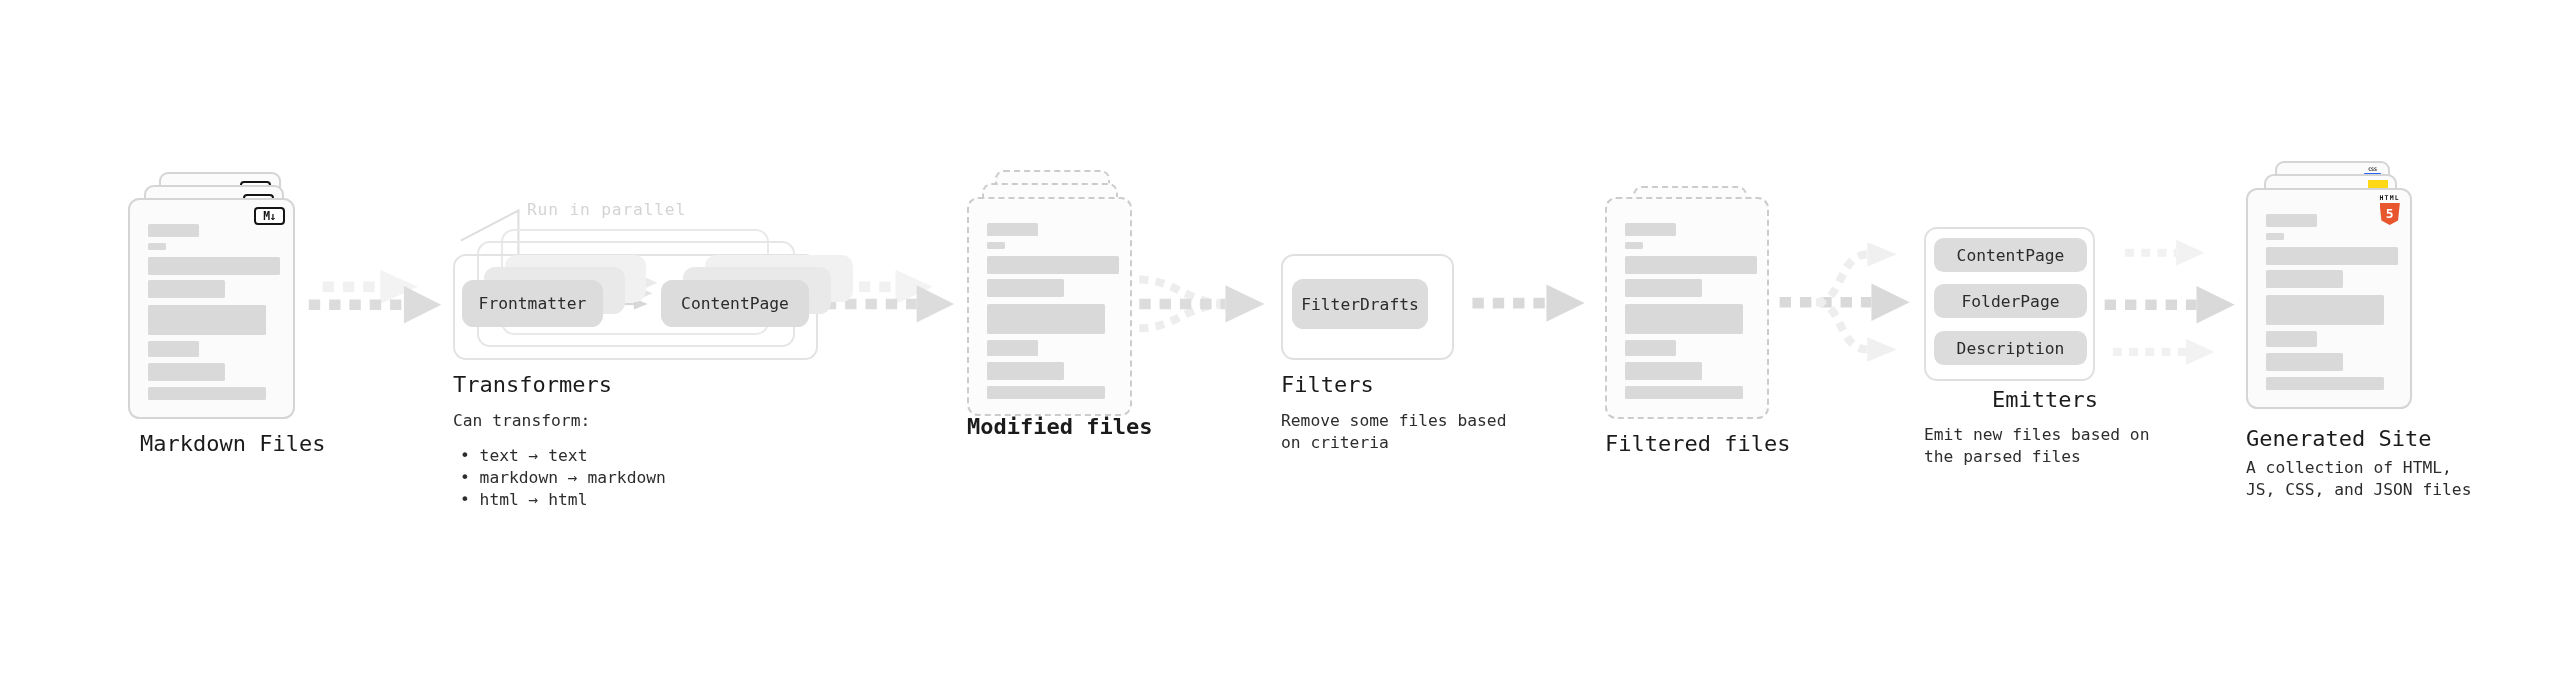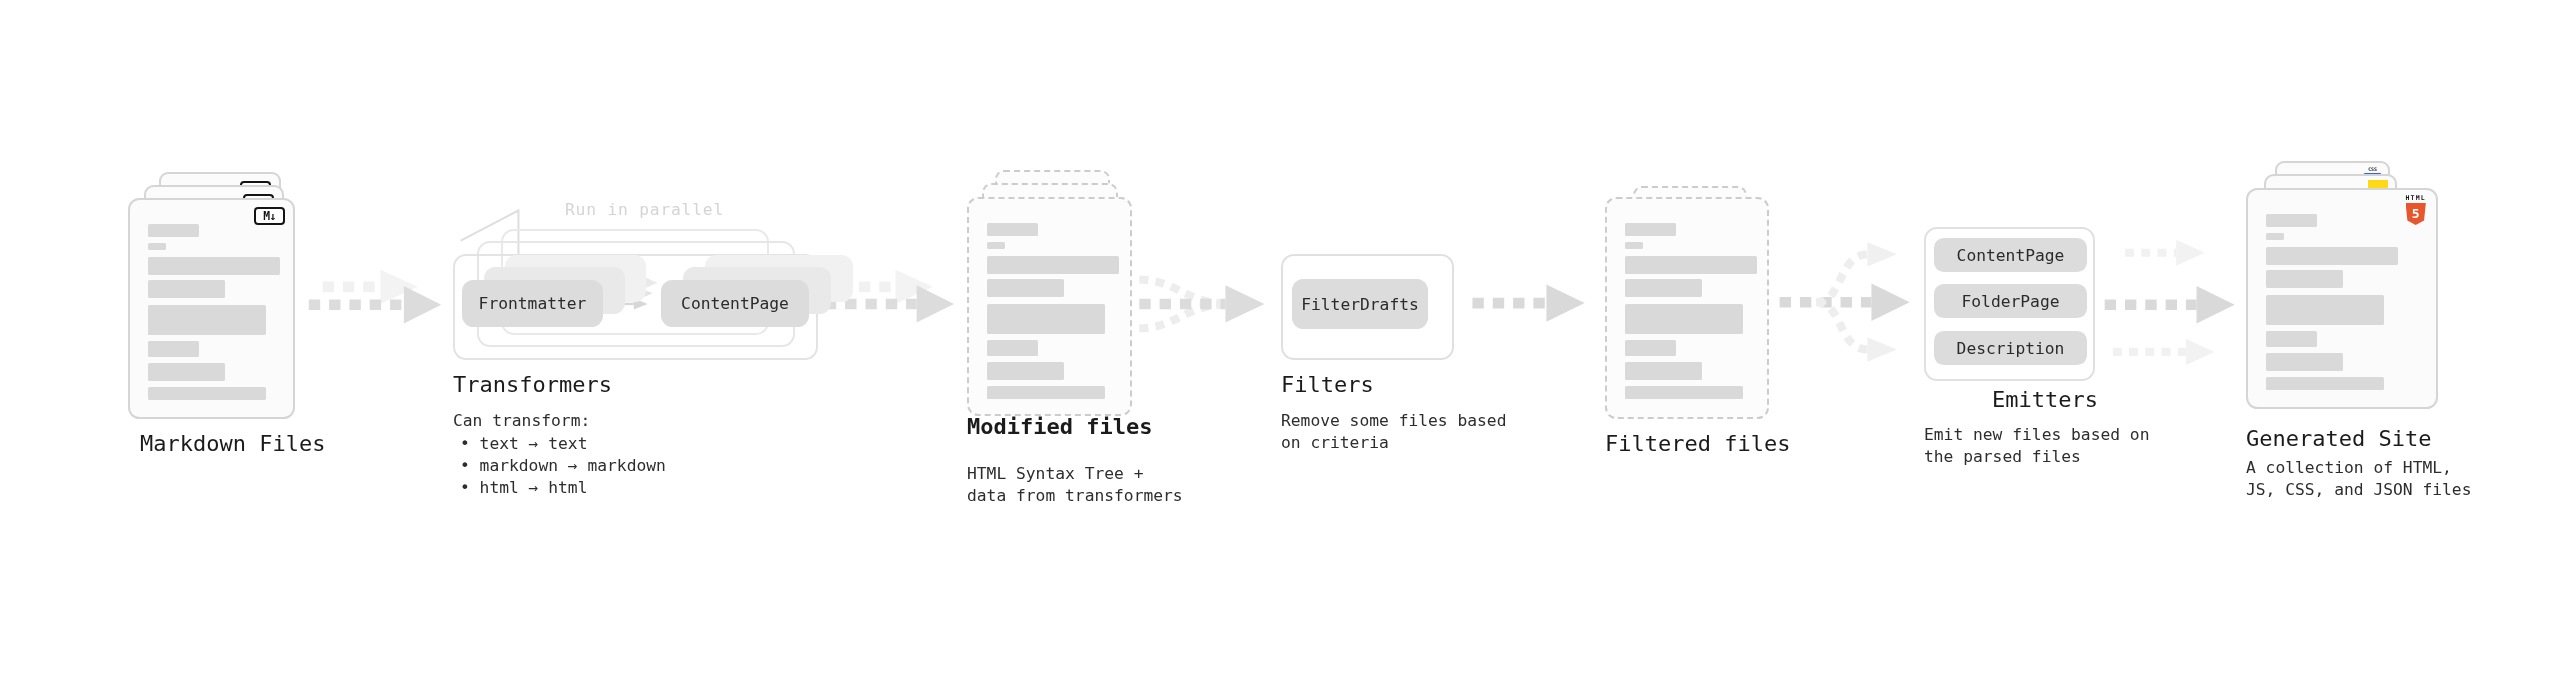--- a/index.html
+++ b/index.html
@@ -1,20 +1,20 @@
 <!DOCTYPE html>
 <html style="font-size:13px"><head>
 <meta charset="utf-8">
 <style>
   html,body{margin:0;padding:0;background:#ffffff;}
   .canvas{
     position:relative;width:2576px;height:681px;background:#ffffff;overflow:hidden;
     font-family:"DejaVu Sans Mono","Liberation Mono",monospace;
   }
-  .abs{position:absolute;}
+  .abs{position:absolute;margin-top:12px;}
   
   .card{
     position:absolute;background:#fbfbfb;border:2px solid #d5d5d5;
     border-radius:11.4px;overflow:hidden;box-sizing:border-box;
   }
   .card-dashed{
     position:absolute;background:#fcfcfc;border:2px dashed #cccccc;
     border-radius:11.4px;overflow:hidden;box-sizing:border-box;
   }
   .doc-bar{position:absolute;background:#d9d9d9;border-radius:1.6px;}
@@ -140,21 +140,21 @@
     <div class="doc-bar b2"></div>
     <div class="doc-bar b3"></div>
     <div class="doc-bar b4"></div>
     <div class="doc-bar b5"></div>
     <div class="doc-bar b6"></div>
     <div class="doc-bar b7"></div>
     <div class="doc-bar b8"></div>
   </div>
   <div class="title" style="left:140px;top:431px;">Markdown Files</div>
 
-  <div class="note" style="left:527px;top:200px;margin-left:38px;">Run in parallel</div>
+  <div class="note" style="left:527px;top:200px;">Run in parallel</div>
 
   <div class="obox" style="left:501px;top:229px;width:268px;height:106px;border-color:#e9e9e9;"></div>
   <div class="obox" style="left:477px;top:241px;width:318px;height:106px;border-color:#e6e6e6;"></div>
   <div class="obox" style="left:453px;top:254px;width:365px;height:106px;"></div>
 
   <div class="pill ghost2" style="left:505px;top:255px;width:141px;height:47px;"></div>
   <div class="pill ghost1" style="left:484px;top:267px;width:141px;height:47px;"></div>
   <div class="pill" style="left:462px;top:280px;width:141px;height:47px;">Frontmatter</div>
 
   <div class="pill ghost2" style="left:705px;top:255px;width:148px;height:47px;"></div>
@@ -175,22 +175,20 @@
     <div class="doc-bar b1"></div>
     <div class="doc-bar b2"></div>
     <div class="doc-bar b3"></div>
     <div class="doc-bar b4"></div>
     <div class="doc-bar b5"></div>
     <div class="doc-bar b6"></div>
     <div class="doc-bar b7"></div>
     <div class="doc-bar b8"></div>
   </div>
   <div class="title" style="left:967px;top:414px;font-weight:bold;">Modified files</div>
-  <div class="caption" style="left:967px;top:463px;">HTML Syntax Tree +
-data from transformers</div>
 
   <div class="obox" style="left:1281px;top:254px;width:173px;height:106px;border-color:#e0e0e0;"></div>
   <div class="pill" style="left:1292px;top:279px;width:136px;height:50px;">FilterDrafts</div>
   <div class="title" style="left:1281px;top:372px;">Filters</div>
   <div class="caption" style="left:1281px;top:410px;">Remove some files based
 on criteria</div>
 
   <div class="card-dashed" style="left:1633px;top:186px;width:114px;height:203px;border-radius:9px;"></div>
   <div class="card-dashed" style="left:1605px;top:197px;width:164px;height:222px;">
     <div class="doc-bar b1"></div>
@@ -214,21 +212,21 @@
 
   <div class="card" style="left:2275px;top:161px;width:115px;height:203px;border-radius:9px;">
     <div class="css-badge">
       <span class="css-txt">CSS</span>
       <div class="css-bar"></div>
     </div>
   </div>
   <div class="card" style="left:2264px;top:174px;width:133px;height:211px;border-radius:9.8px;">
     <div class="js-badge"></div>
   </div>
-  <div class="card" style="left:2246px;top:188px;width:192px;height:221px;">
+  <div class="card" style="left:2246px;top:188px;width:166px;height:221px;">
     <div class="html5-logo">
       <div class="html5-word">HTML</div>
       <div class="html5-shield">
           <span>5</span>
         </div>
     </div>
     <div class="doc-bar b1"></div>
     <div class="doc-bar b2"></div>
     <div class="doc-bar b3"></div>
     <div class="doc-bar b4"></div>

